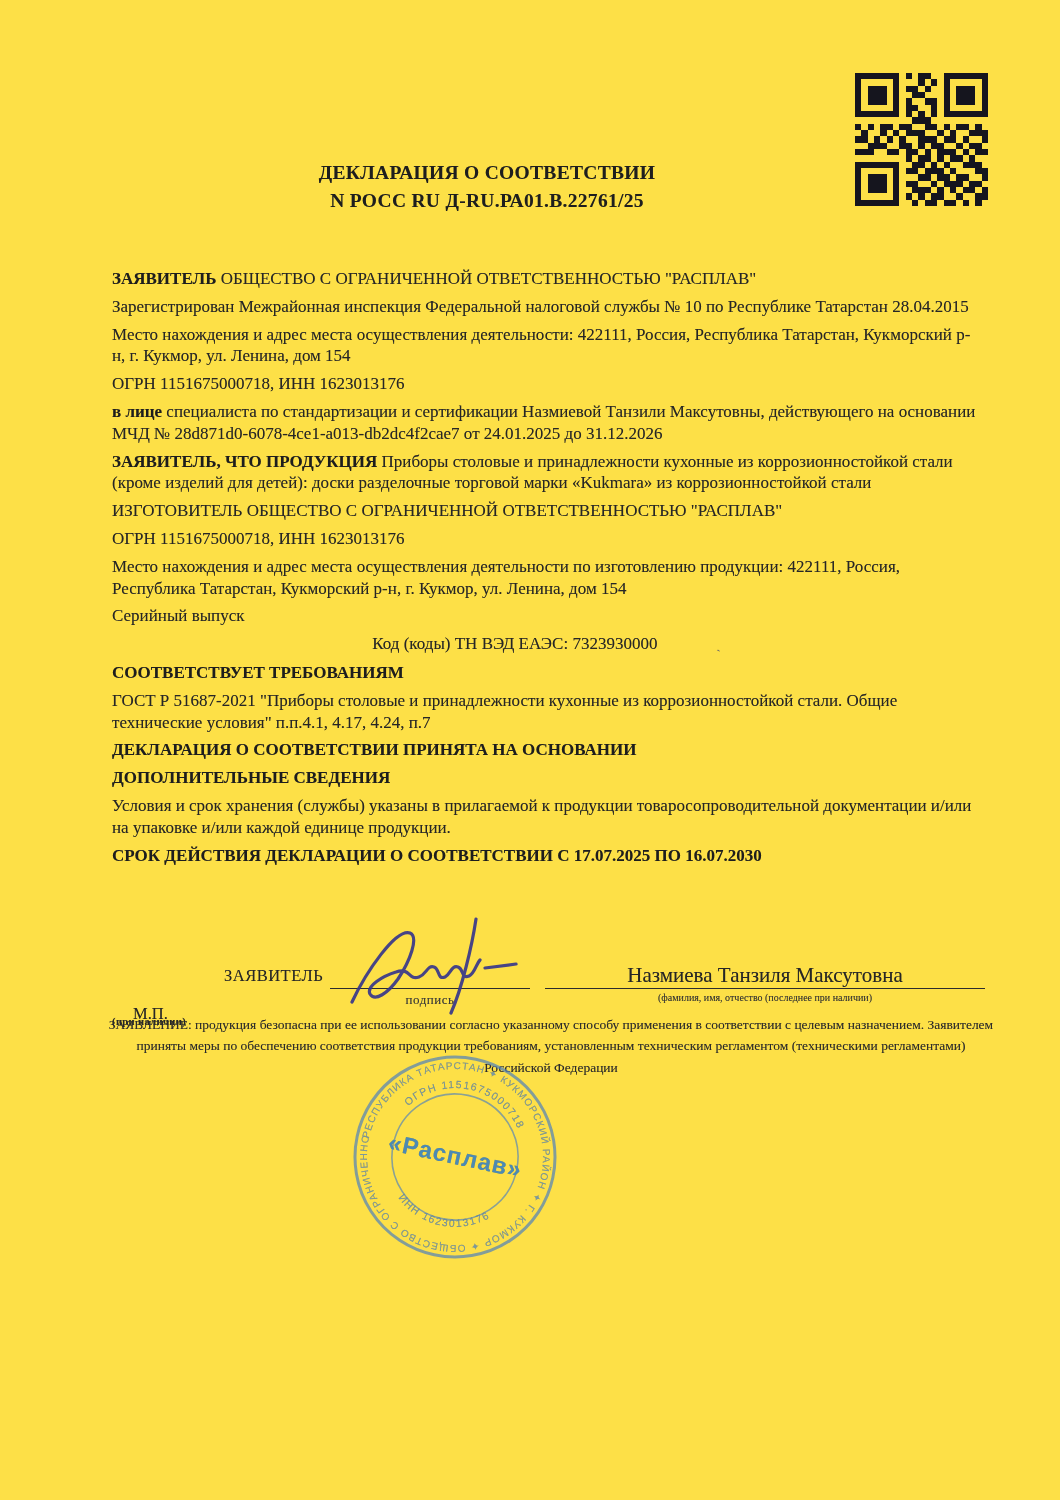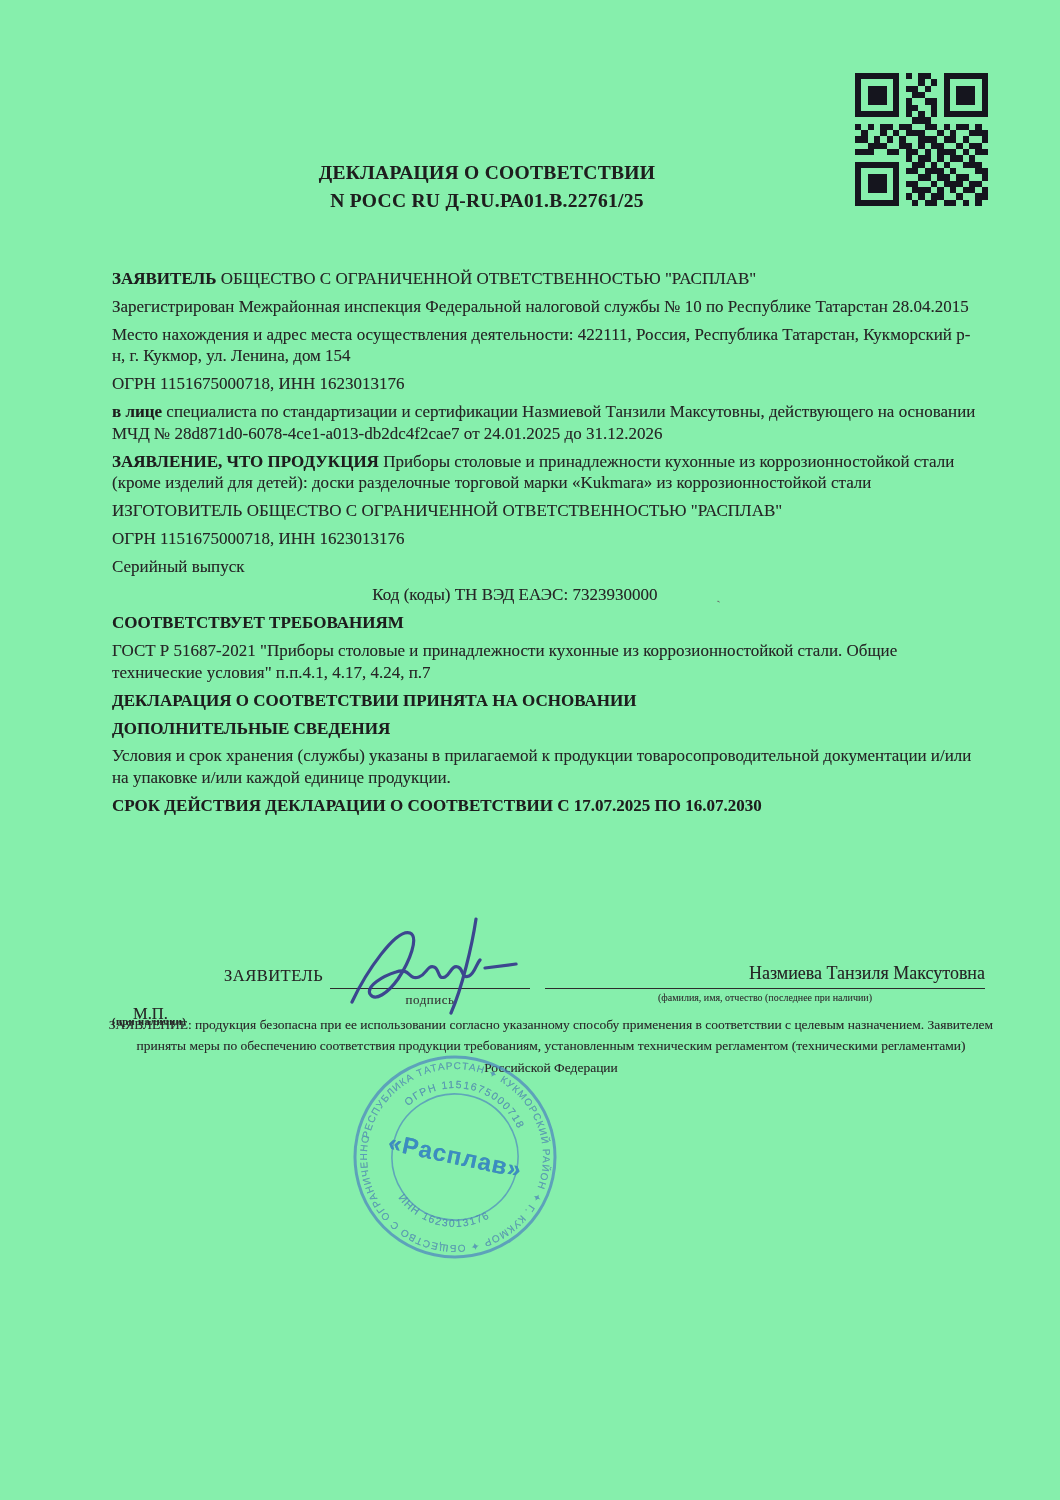--- a/index.html
+++ b/index.html
@@ -1,18 +1,18 @@
 <!DOCTYPE html>
 <html><head>
 <meta charset="utf-8">
 <style>
   html,body { margin:0; padding:0; background:#e8e8e8; }
   .page {
     position:relative; width:1060px; height:1500px; margin:0 auto;
-    background:#86efac; overflow:hidden;
+    background:#fde047; overflow:hidden;
     font-family:"Liberation Serif","DejaVu Serif",serif;
     color:#262626;
     text-shadow:0 0 .6px rgba(40,40,40,.35);
   }
   
   .title {
     position:absolute; left:0; top:159px; width:974px;
     text-align:center; font-weight:bold; font-size:19.5px; line-height:28px;
     letter-spacing:.3px; color:#1e1e1e;
   }
@@ -31,21 +31,21 @@
   .m8 { margin-top:8px; } .m6 { margin-top:6px; } .m3 { margin-top:3px; } .m2 { margin-top:2px; }
   b { font-weight:bold; color:#1d1d1d; }
   .center { text-align:center; }
   .artifact { display:inline-block; color:#6a6a6a; font-size:13px; margin-left:58px; transform:rotate(-12deg); text-shadow:none; }
   
   .mp-label      { position:absolute; left:133px; top:964px; font-size:16.5px;margin-top:40px; }
   .mp-note       { position:absolute; left:112px; top:1016px; font-size:10.5px; font-weight:bold; letter-spacing:.4px; }
   .applicant-cap { position:absolute; left:224px; top:966px; font-size:16.5px; letter-spacing:.5px; }
   .sig-line      { position:absolute; left:330px; top:988px; width:200px; border-top:1.7px solid #2c2c2c; }
   .sig-caption   { position:absolute; left:330px; top:992px; width:200px; text-align:center; font-size:13px; color:#3a3a3a; letter-spacing:.5px; }
-  .fio-name      { position:absolute; left:545px; top:963px; width:440px; text-align:right; font-size:18px; }
+  .fio-name      { position:absolute; left:545px; top:963px; width:440px; text-align:center; font-size:21px; }
   .fio-line      { position:absolute; left:545px; top:988px; width:440px; border-top:1.7px solid #2c2c2c; }
   .fio-caption   { position:absolute; left:545px; top:992px; width:440px; text-align:center; font-size:10px; color:#333; }
   .signature-svg { position:absolute; left:338px; top:916px; width:205px; height:100px; }
   
   .statement {
     position:absolute; left:105px; top:1014px; width:892px;
     font-size:13.5px; line-height:21.3px; color:#2b2b2b;text-align:center;
   }
   
   .stamp-svg {
@@ -508,24 +508,25 @@
     <div>N РОСС RU Д-RU.РА01.В.22761/25</div>
   </div>
 
   <div class="content">
     <p><b>ЗАЯВИТЕЛЬ</b> <span>ОБЩЕСТВО С ОГРАНИЧЕННОЙ ОТВЕТСТВЕННОСТЬЮ "РАСПЛАВ"</span></p>
     <p>Зарегистрирован Межрайонная инспекция Федеральной налоговой службы № 10 по Республике Татарстан 28.04.2015</p>
     <p>Место нахождения и адрес места осуществления деятельности: 422111, Россия, Республика Татарстан, Кукморский р-н, г. Кукмор, ул. Ленина, дом 154</p>
     <p>ОГРН 1151675000718, ИНН 1623013176</p>
     <p><b>в лице</b> <span>специалиста по стандартизации и сертификации Назмиевой Танзили Максутовны, действующего на основании МЧД № 28d871d0-6078-4ce1-a013-db2dc4f2cae7 от 24.01.2025 до 31.12.2026</span></p>
 
-    <p class="m8"><b>ЗАЯВЛЕНИЕ, ЧТО ПРОДУКЦИЯ</b> <span>Приборы столовые и принадлежности кухонные из коррозионностойкой стали (кроме изделий для детей): доски разделочные торговой марки «Kukmara» из коррозионностойкой стали</span></p>
+    <p class="m8"><b>ЗАЯВИТЕЛЬ, ЧТО ПРОДУКЦИЯ</b> <span>Приборы столовые и принадлежности кухонные из коррозионностойкой стали (кроме изделий для детей): доски разделочные торговой марки «Kukmara» из коррозионностойкой стали</span></p>
 
     <p><span>ИЗГОТОВИТЕЛЬ</span> <span>ОБЩЕСТВО С ОГРАНИЧЕННОЙ ОТВЕТСТВЕННОСТЬЮ "РАСПЛАВ"</span></p>
     <p>ОГРН 1151675000718, ИНН 1623013176</p>
+    <p>Место нахождения и адрес места осуществления деятельности по изготовлению продукции: 422111, Россия, Республика Татарстан, Кукморский р-н, г. Кукмор, ул. Ленина, дом 154</p>
 
     <p class="m6">Серийный выпуск</p>
     <p class="center"><span>Код (коды) ТН ВЭД ЕАЭС: 7323930000</span><span class="artifact">ˎ</span></p>
 
     <p class="m3"><b>СООТВЕТСТВУЕТ ТРЕБОВАНИЯМ</b></p>
     <p>ГОСТ Р 51687-2021 "Приборы столовые и принадлежности кухонные из коррозионностойкой стали. Общие технические условия" п.п.4.1, 4.17, 4.24, п.7</p>
 
 
     <p><b>ДЕКЛАРАЦИЯ О СООТВЕТСТВИИ ПРИНЯТА НА ОСНОВАНИИ</b></p>
 

